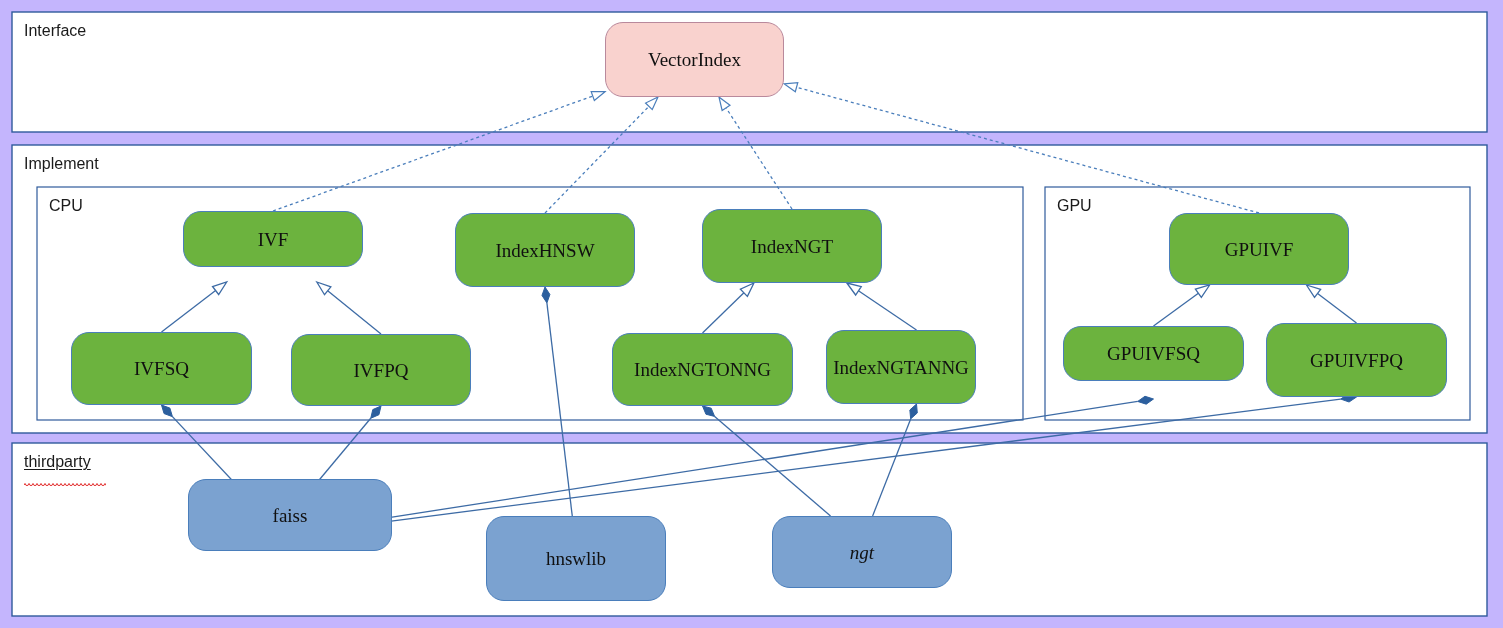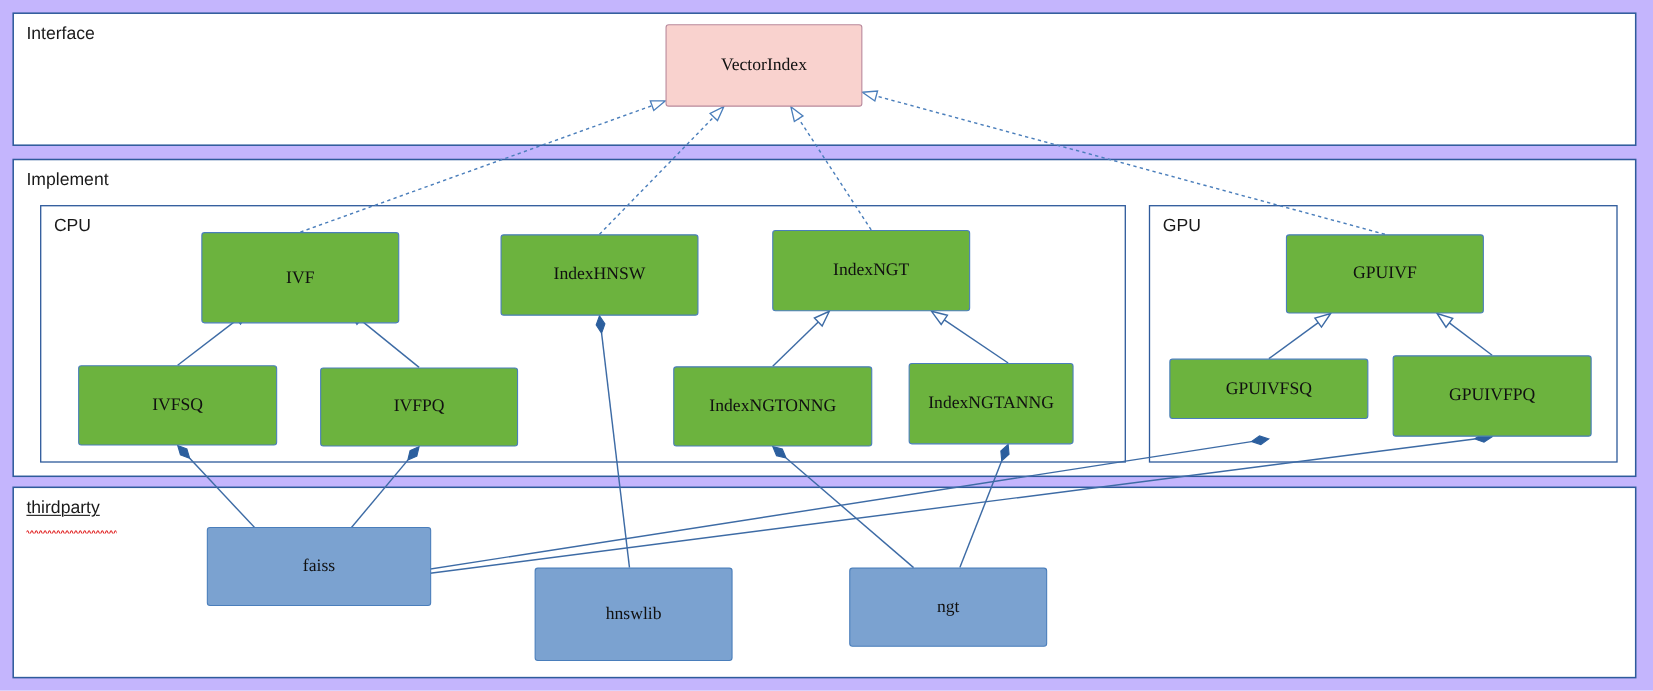--- a/index.html
+++ b/index.html
@@ -53,27 +53,27 @@
     position: absolute;
     z-index: 4;
     height: 5px;
     pointer-events: none;
   }
 
   .node {
     position: absolute;
     z-index: 5;
     box-sizing: border-box;
-    border-radius: 3px;
+    border-radius: 18px;
     border: 1.3px solid #4a7ebb;
     display: flex;
     align-items: center;
     justify-content: center;
     font-family: "Liberation Serif", serif;
-    font-size: 16px;
+    font-size: 19px;
     color: #101010;
     text-align: center;
     line-height: 1;
   }
   .node.iface  { background: #f9d2ce; border-color: #b9899c; }
   .node.impl   { background: #6cb33e; border-color: #4a7ebb; }
   .node.third  { background: #7ba2d0; border-color: #4a7ebb; }
 
   .edge-line   { stroke: #3d6ba5; stroke-width: 1.3; fill: none; }
   .edge-dashed { stroke: #4a7ebb; stroke-width: 1.3; fill: none;
@@ -143,21 +143,21 @@
       <div class="group-label" style="left: 1057px; top: 198px;">GPU</div>
       <div class="group-label misspelled" style="left: 24px; top: 454px;">thirdparty</div>
       <div class="squiggle" style="left: 24px; top: 472px; width: 82px;"><svg width="82" height="5" viewBox="0 0 82 5" preserveAspectRatio="none">
           <path d="M0 4 q1 -3 2 0 q1 3 2 0 q1 -3 2 0 q1 3 2 0 q1 -3 2 0 q1 3 2 0 q1 -3 2 0 q1 3 2 0 q1 -3 2 0 q1 3 2 0 q1 -3 2 0 q1 3 2 0 q1 -3 2 0 q1 3 2 0 q1 -3 2 0 q1 3 2 0 q1 -3 2 0 q1 3 2 0 q1 -3 2 0 q1 3 2 0 q1 -3 2 0 q1 3 2 0 q1 -3 2 0 q1 3 2 0 q1 -3 2 0 q1 3 2 0 q1 -3 2 0 q1 3 2 0 q1 -3 2 0 q1 3 2 0 q1 -3 2 0 q1 3 2 0 q1 -3 2 0 q1 3 2 0 q1 -3 2 0 q1 3 2 0 q1 -3 2 0 q1 3 2 0 q1 -3 2 0 q1 3 2 0 q1 -3 2 0 q1 3 2 0" fill="none" stroke="#e02020" stroke-width="1"></path>
         </svg></div>
     </div>
   <div id="nodes-g">
       <div class="node iface" style="left: 605px; top: 22px; width: 179px; height: 75px;">
         <span>VectorIndex</span>
       </div>
-      <div class="node impl" style="left: 183px; top: 211px; width: 180px; height: 83px;">
+      <div class="node impl" style="left: 183px; top: 211px; width: 180px; height: 56px;">
         <span>IVF</span>
       </div>
       <div class="node impl" style="left: 455px; top: 213px; width: 180px; height: 74px;">
         <span>IndexHNSW</span>
       </div>
       <div class="node impl" style="left: 702px; top: 209px; width: 180px; height: 74px;">
         <span>IndexNGT</span>
       </div>
       <div class="node impl" style="left: 1169px; top: 213px; width: 180px; height: 72px;">
         <span>GPUIVF</span>
@@ -179,18 +179,18 @@
       </div>
       <div class="node impl" style="left: 1266px; top: 323px; width: 181px; height: 74px;">
         <span>GPUIVFPQ</span>
       </div>
       <div class="node third" style="left: 188px; top: 479px; width: 204px; height: 72px; text-align: right;">
         <span>faiss</span>
       </div>
       <div class="node third" style="left: 486px; top: 516px; width: 180px; height: 85px;">
         <span>hnswlib</span>
       </div>
-      <div class="node third" style="left: 772px; top: 516px; width: 180px; height: 72px;">
+      <div class="node third" style="left: 772px; top: 516px; width: 180px; height: 72px; font-style: italic;">
         <span>ngt</span>
       </div>
     </div>
 
 </div>
 
 </body></html>

